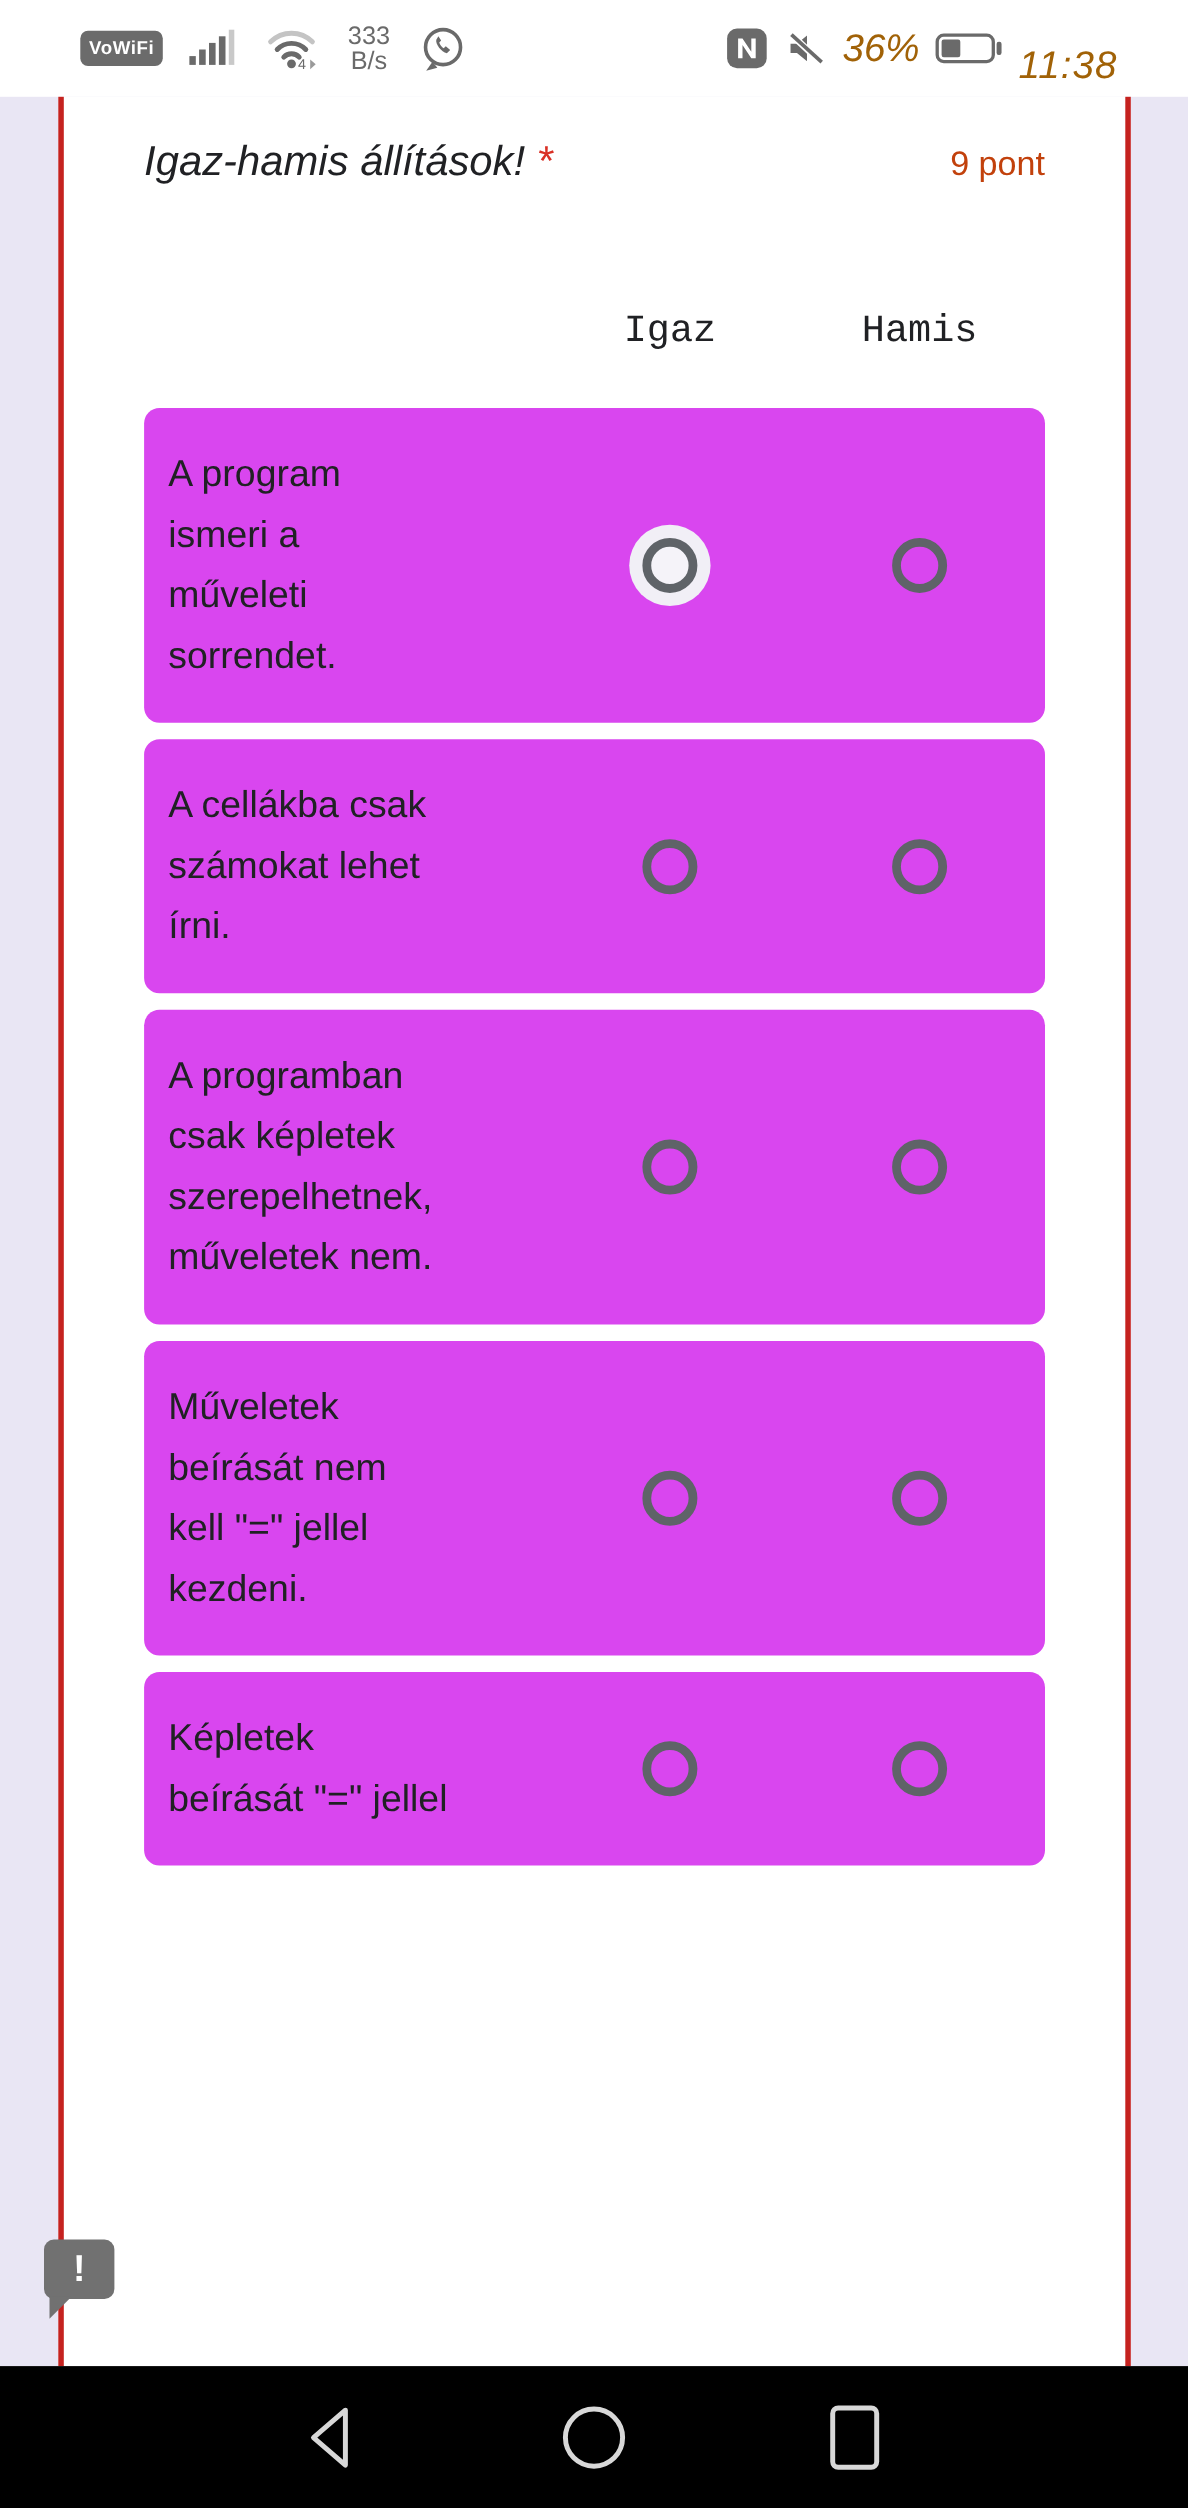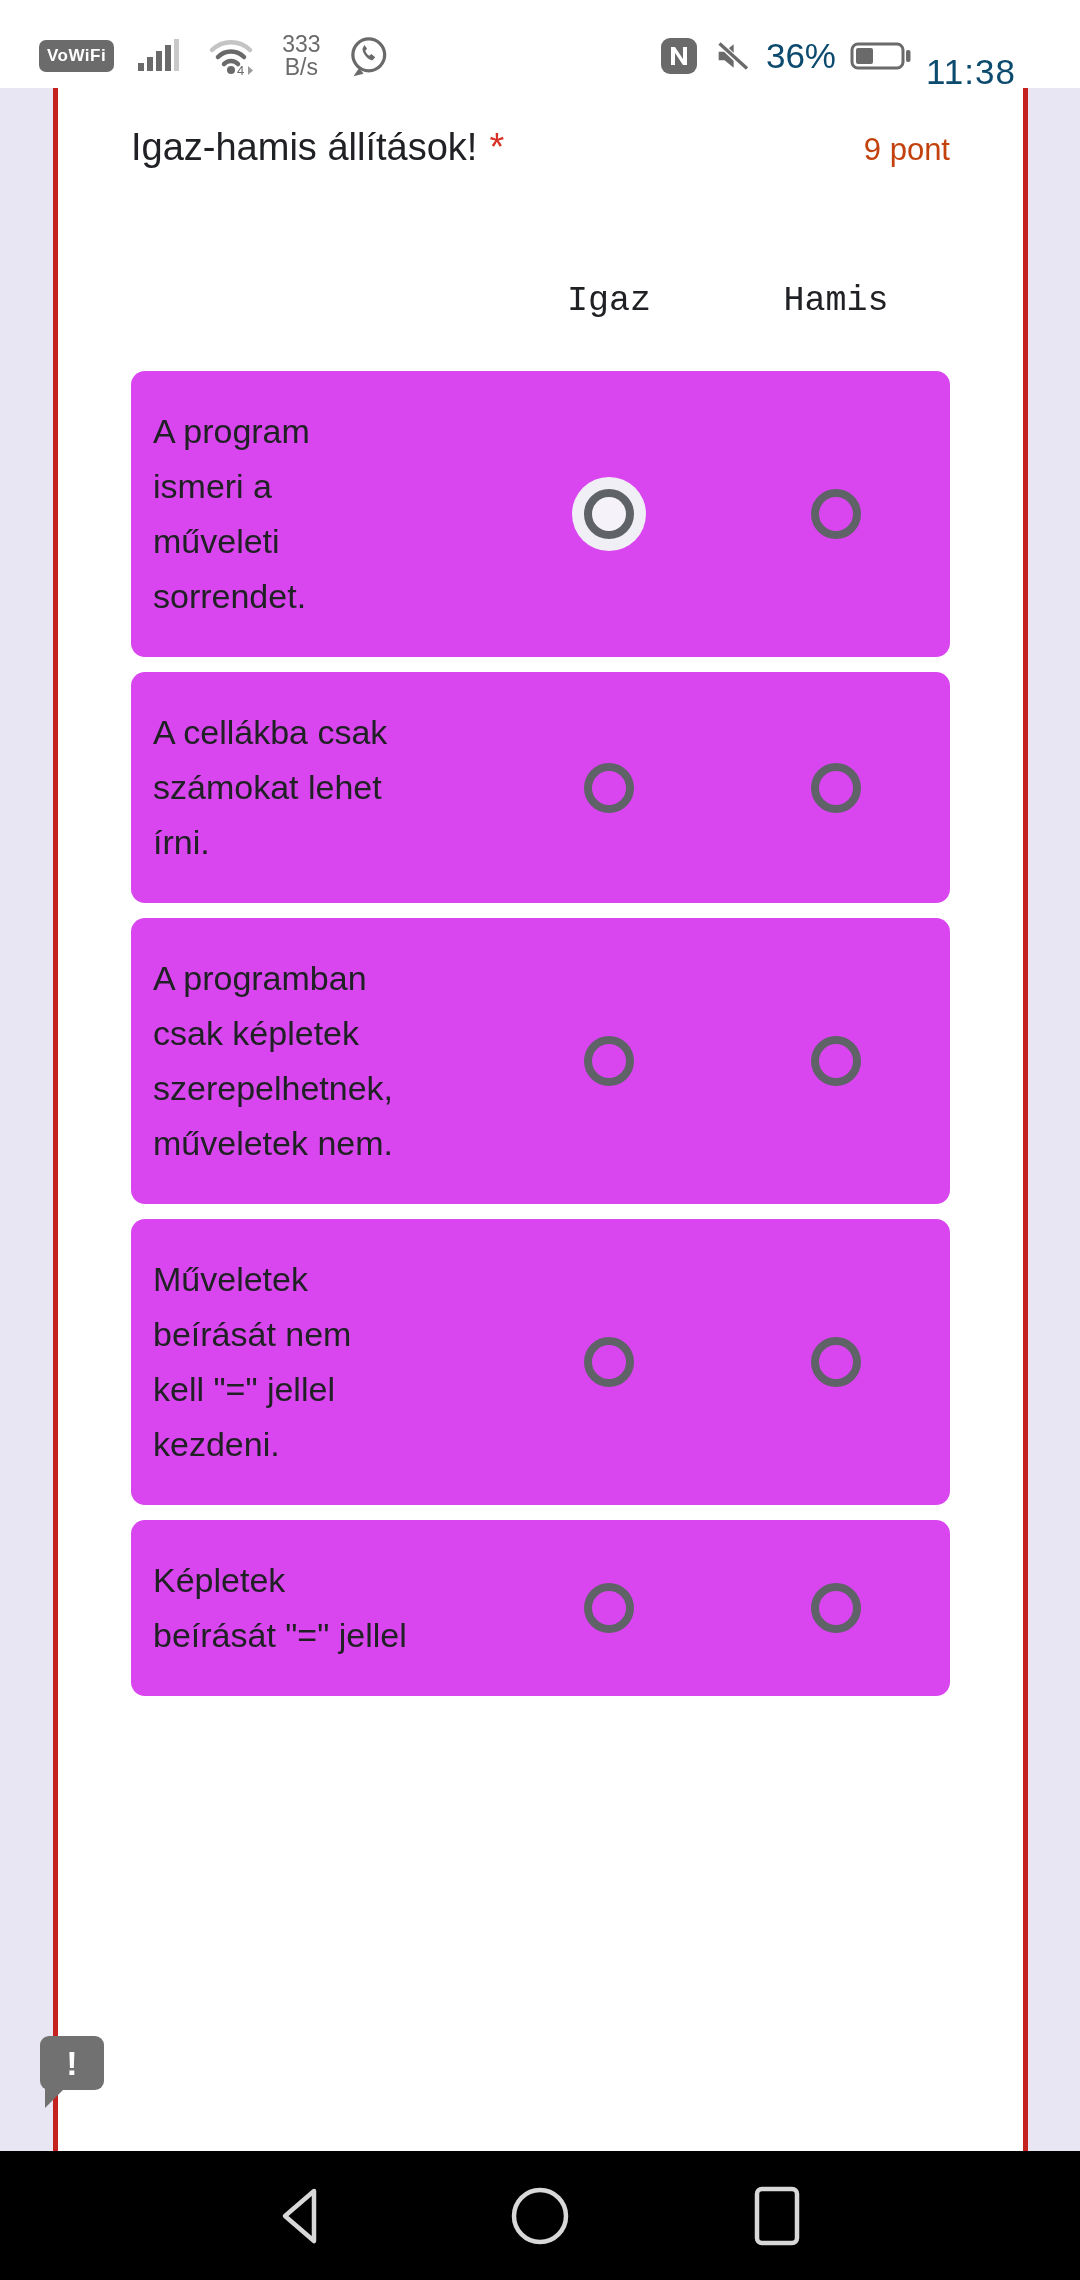--- a/index.html
+++ b/index.html
@@ -4,49 +4,49 @@
 <style>
   * { margin:0; padding:0; box-sizing:border-box; }
   html,body { width:1080px; height:2280px; }
   body {
     position:relative; overflow:hidden; background:#ffffff;
     font-family:"Liberation Sans", sans-serif; color:#202124;
   }
 
   
   .status-bar{
-    position:absolute; top:12px; left:0; width:1080px; height:88px;
+    position:absolute; top:0; left:0; width:1080px; height:88px;
     background:#ffffff; display:flex; align-items:center;
-    padding:0 64px 0 39px;
+    padding:0 64px 0 73px;
   }
   .sb-left{ display:flex; align-items:center; gap:24px; }
   .sb-right{ margin-left:auto; display:flex; align-items:center; gap:14px; }
   .vowifi{
     background:#6b6b6b; color:#ffffff; font-weight:bold; font-size:17px;
     border-radius:7px; padding:6px 8px; letter-spacing:0.5px;
   }
   .speed{ font-size:23px; line-height:23px; color:#6a6a6a; text-align:center; }
-  .pct,.clock{ font-size:35px; color:#0c4a6e; }
+  .pct,.clock{ font-size:35px; color:#a16207;font-style:italic; }
   .clock{ letter-spacing:1px;margin-top:32px; }
 
   
   .page{
     position:absolute; top:88px; left:0; width:1080px; height:2063px;
     background:#e9e6f4;
   }
   .form-panel{
     position:absolute; top:0; left:53px; width:975px; height:100%;
     background:#ffffff;
     border-left:5px solid #c5221f; border-right:5px solid #c5221f;
     padding:0 73px; overflow:hidden;
   }
   .title-row{
     margin-top:38px; display:flex; align-items:baseline;
   }
-  .q-title{ font-size:38px; color:#202124; }
+  .q-title{ font-size:38px; color:#202124;font-style:italic; }
   .req{ color:#d93025; font-size:38px; margin-left:12px; }
   .points{ margin-left:auto; font-size:31px; color:#c2410c; }
 
   .grid-cols{ display:grid; grid-template-columns:320px 316px 138px; }
   .grid-header{ margin-top:112px;font-family:Liberation Mono, monospace; }
   .col-label{
     font-size:35px; color:#202124; text-align:center; align-self:center;
   }
 
   .grid-row{

